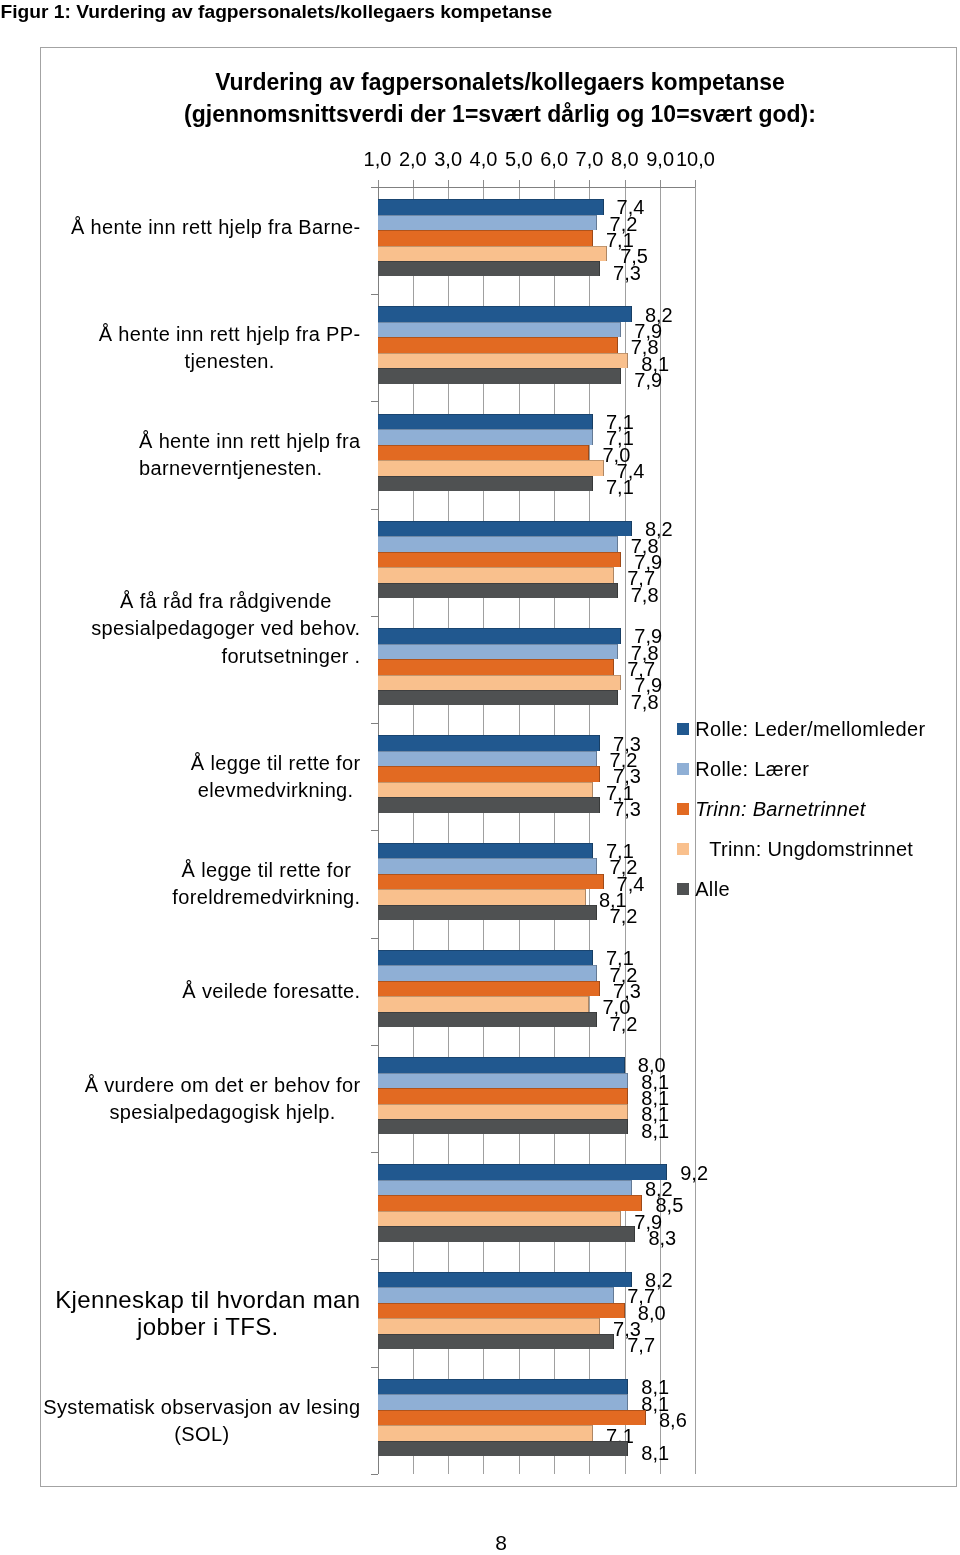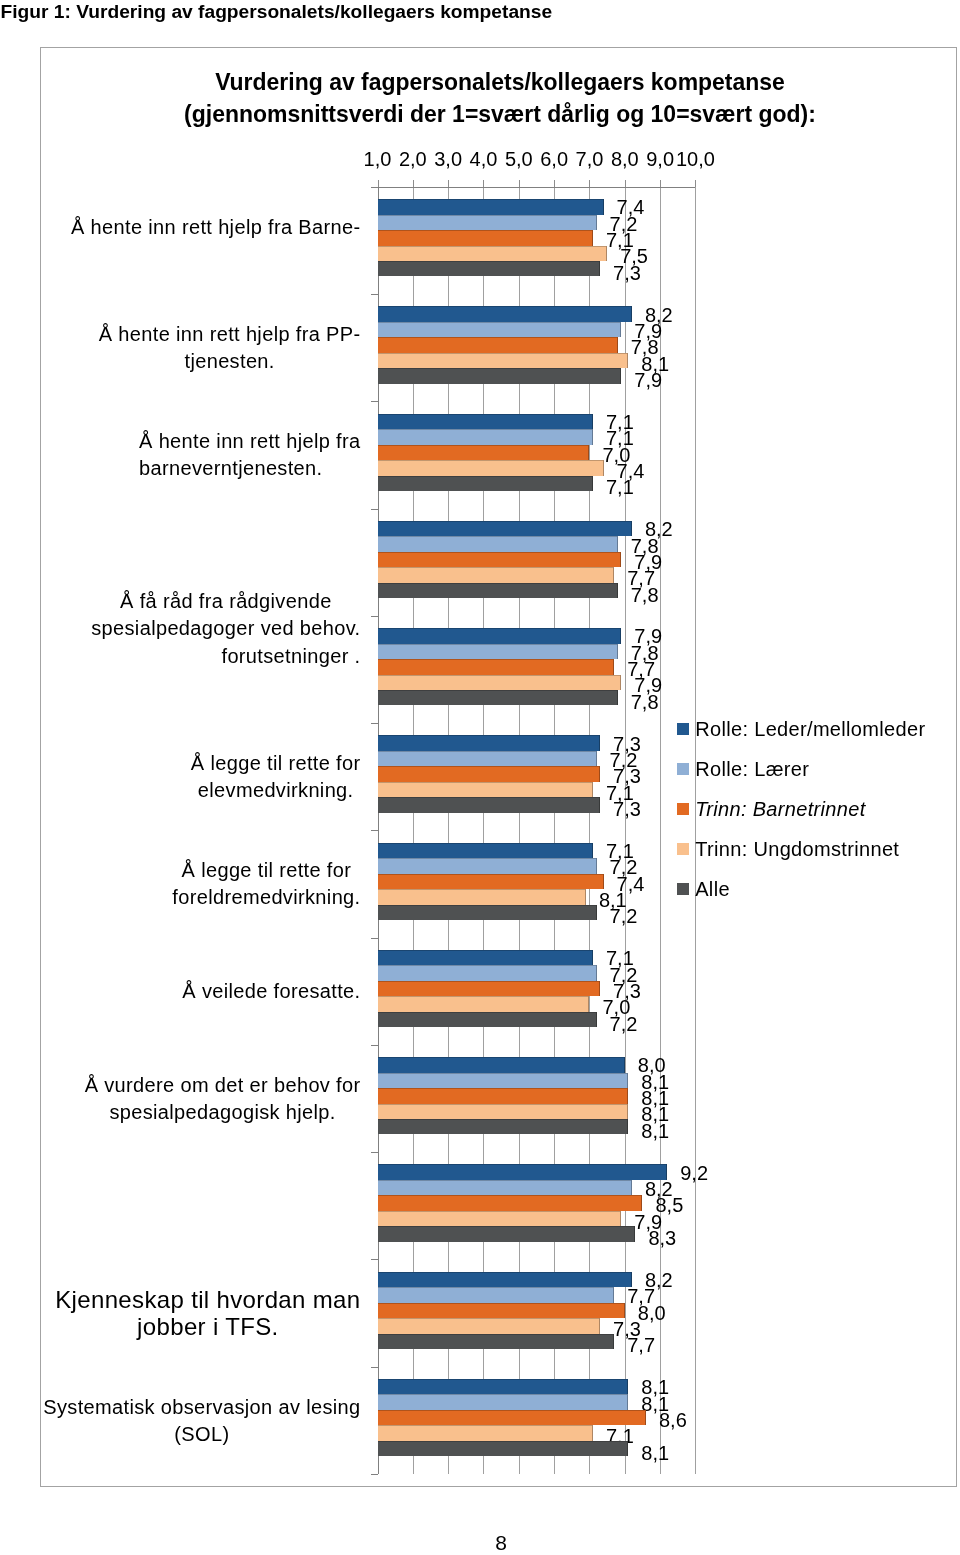--- a/index.html
+++ b/index.html
@@ -208,20 +208,20 @@
         <div style="position: absolute; left: 336.5px; top: 1392.77px; width: 250.843px; height: 15.48px; background: rgb(79, 81, 82); box-shadow: rgb(55, 57, 57) -1px 0px 0px inset, rgb(62, 63, 64) 0px 1px 0px inset;"></div>
         <div style="position: absolute; left: 600.343px; top: 1394.55px; font-size: 20px; line-height: 20px; white-space: nowrap;">8,1</div>
         <div style="position: absolute; left: -41px; top: 1345.58px; width: 360.5px; text-align: right;"><div style="display: inline-block; text-align: center; font-size: 20px; line-height: 27px; letter-spacing: 0.35px;"><div>Systematisk observasjon av lesing</div><div>(SOL)</div></div></div>
         <div style="position: absolute; left: 636.2px; top: 674.9px; width: 12.2px; height: 12.2px; background: rgb(33, 88, 143);"></div>
         <div style="position: absolute; left: 654.2px; top: 669.6px; font-size: 20px; line-height: 22px; letter-spacing: 0.33px; white-space: nowrap;">Rolle: Leder/mellomleder</div>
         <div style="position: absolute; left: 636.2px; top: 714.95px; width: 12.2px; height: 12.2px; background: rgb(143, 175, 213);"></div>
         <div style="position: absolute; left: 654.2px; top: 709.65px; font-size: 20px; line-height: 22px; letter-spacing: 0.33px; white-space: nowrap;">Rolle: Lærer</div>
         <div style="position: absolute; left: 636.2px; top: 755px; width: 12.2px; height: 12.2px; background: rgb(226, 106, 34);"></div>
         <div style="position: absolute; left: 654.2px; top: 749.7px; font-size: 20px; line-height: 22px; letter-spacing: 0.33px; white-space: nowrap; font-style: italic;">Trinn: Barnetrinnet</div>
         <div style="position: absolute; left: 636.2px; top: 795.05px; width: 12.2px; height: 12.2px; background: rgb(249, 192, 141);"></div>
-        <div style="position: absolute; left: 654.2px; top: 789.75px; font-size: 20px; line-height: 22px; letter-spacing: 0.33px; white-space: nowrap;">Trinn: Ungdomstrinnet</div>
+        <div style="position: absolute; left: 654.2px; top: 789.75px; font-size: 20px; line-height: 22px; letter-spacing: 0.33px; white-space: nowrap; padding-left: 14px;">Trinn: Ungdomstrinnet</div>
         <div style="position: absolute; left: 636.2px; top: 835.1px; width: 12.2px; height: 12.2px; background: rgb(79, 81, 82);"></div>
         <div style="position: absolute; left: 654.2px; top: 829.8px; font-size: 20px; line-height: 22px; letter-spacing: 0.33px; white-space: nowrap;">Alle</div>
       </div>
     </div>
 
   <div id="page-num">8</div>
 </div>
 
 </body></html>

